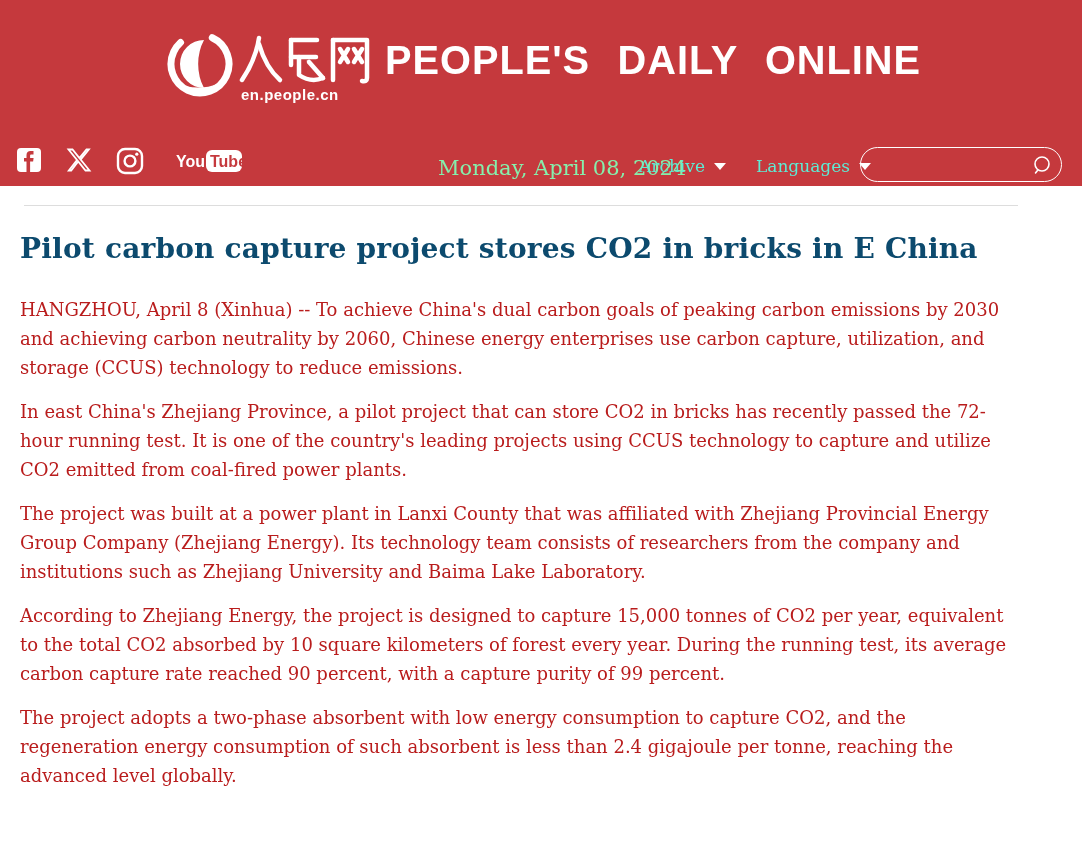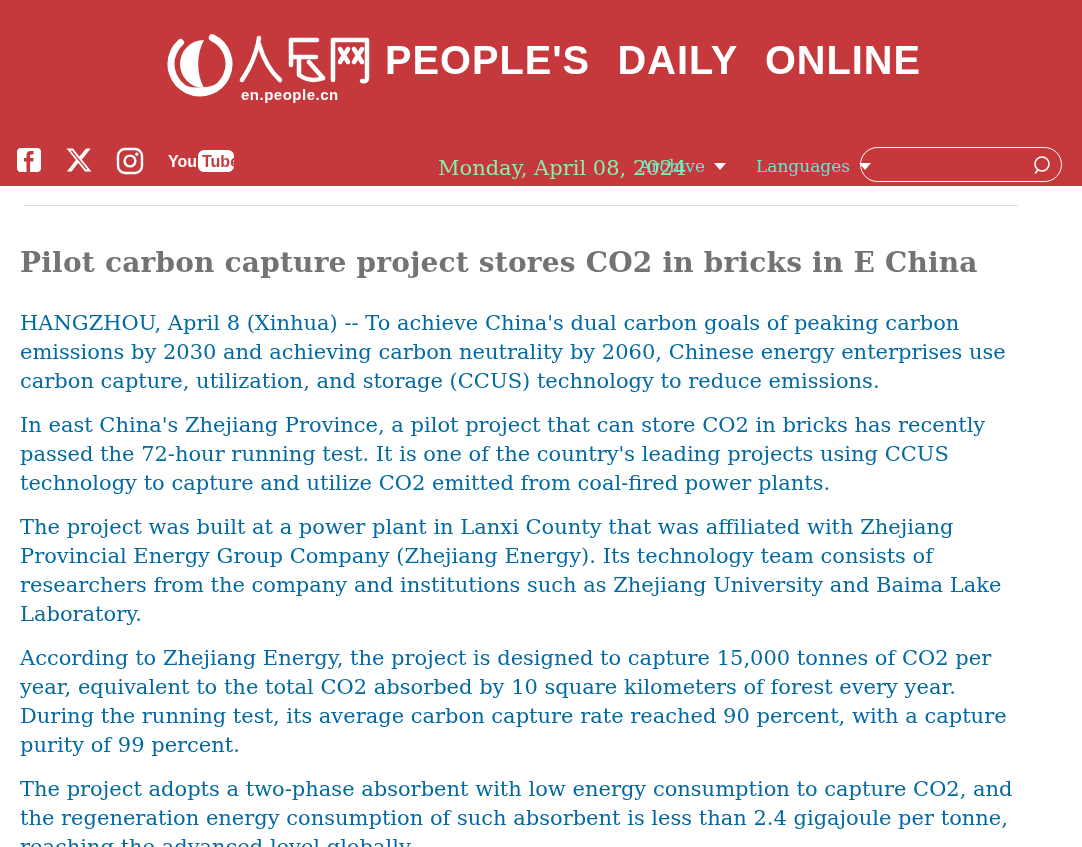--- a/index.html
+++ b/index.html
@@ -27,21 +27,21 @@
     font-weight:bold; font-size:41px; letter-spacing:1px; word-spacing:16px;
     transform:scaleX(.97); transform-origin:left;
     white-space:nowrap; color:#fff;
   }
 
   .social-bar { position:absolute; left:0; top:138px; width:1082px; height:48px; }
   .social-link { position:absolute; top:9px; display:inline-block; width:30px; height:30px; }
   .social-fb { left:16px; }
   .social-x  { left:66px; }
   .social-ig { left:116px; }
-  .social-yt { left:168px; width:70px; }
+  .social-yt { left:176px; width:70px; }
 
   .header-date {
     position:absolute; left:438px; top:156px;
     font-size:21px; color:#86efac; white-space:nowrap;
   }
   .header-nav-item {
     position:absolute; top:156px;
     font-size:17px; color:#5eead4; cursor:pointer; white-space:nowrap;
   }
   .nav-archive { left:639px; }
@@ -73,32 +73,32 @@
     padding-top:25px; margin-left:4px;
     font-size:15.5px; color:#1c1c1c;
   }
   .breadcrumb a { color:#1c1c1c; text-decoration:none; }
   .breadcrumb .crumb-sep { font-size:13px; letter-spacing:1px; }
   .rule {
     margin:19px 0 0 4px; width:994px;
     border-bottom:1px solid #dddddd;
   }
   .article-title {
-    margin-top:40px;
-    font-size:28px; font-weight:bold; color:#737373;
+    margin-top:26px;
+    font-size:28px; font-weight:bold; color:#0c4a6e;
     letter-spacing:.2px; line-height:1.2;
   }
   .article-byline {
     margin-top:27px;
     font-size:15px; color:#222222;
   }
   .article-body { margin-top:29px; max-width:1005px; }
   .article-body p {
     margin:0 0 15px 0;
-    font-size:21px; line-height:29px; color:#0369a1;
+    font-size:18px; line-height:29px; color:#b91c1c;
   }
 </style>
 </head>
 <body>
 
 <header class="site-header">
 
   <a class="logo-link" href="#">
     <span class="logo-icon">
       <svg width="72" height="74" viewBox="0 0 72 74">

